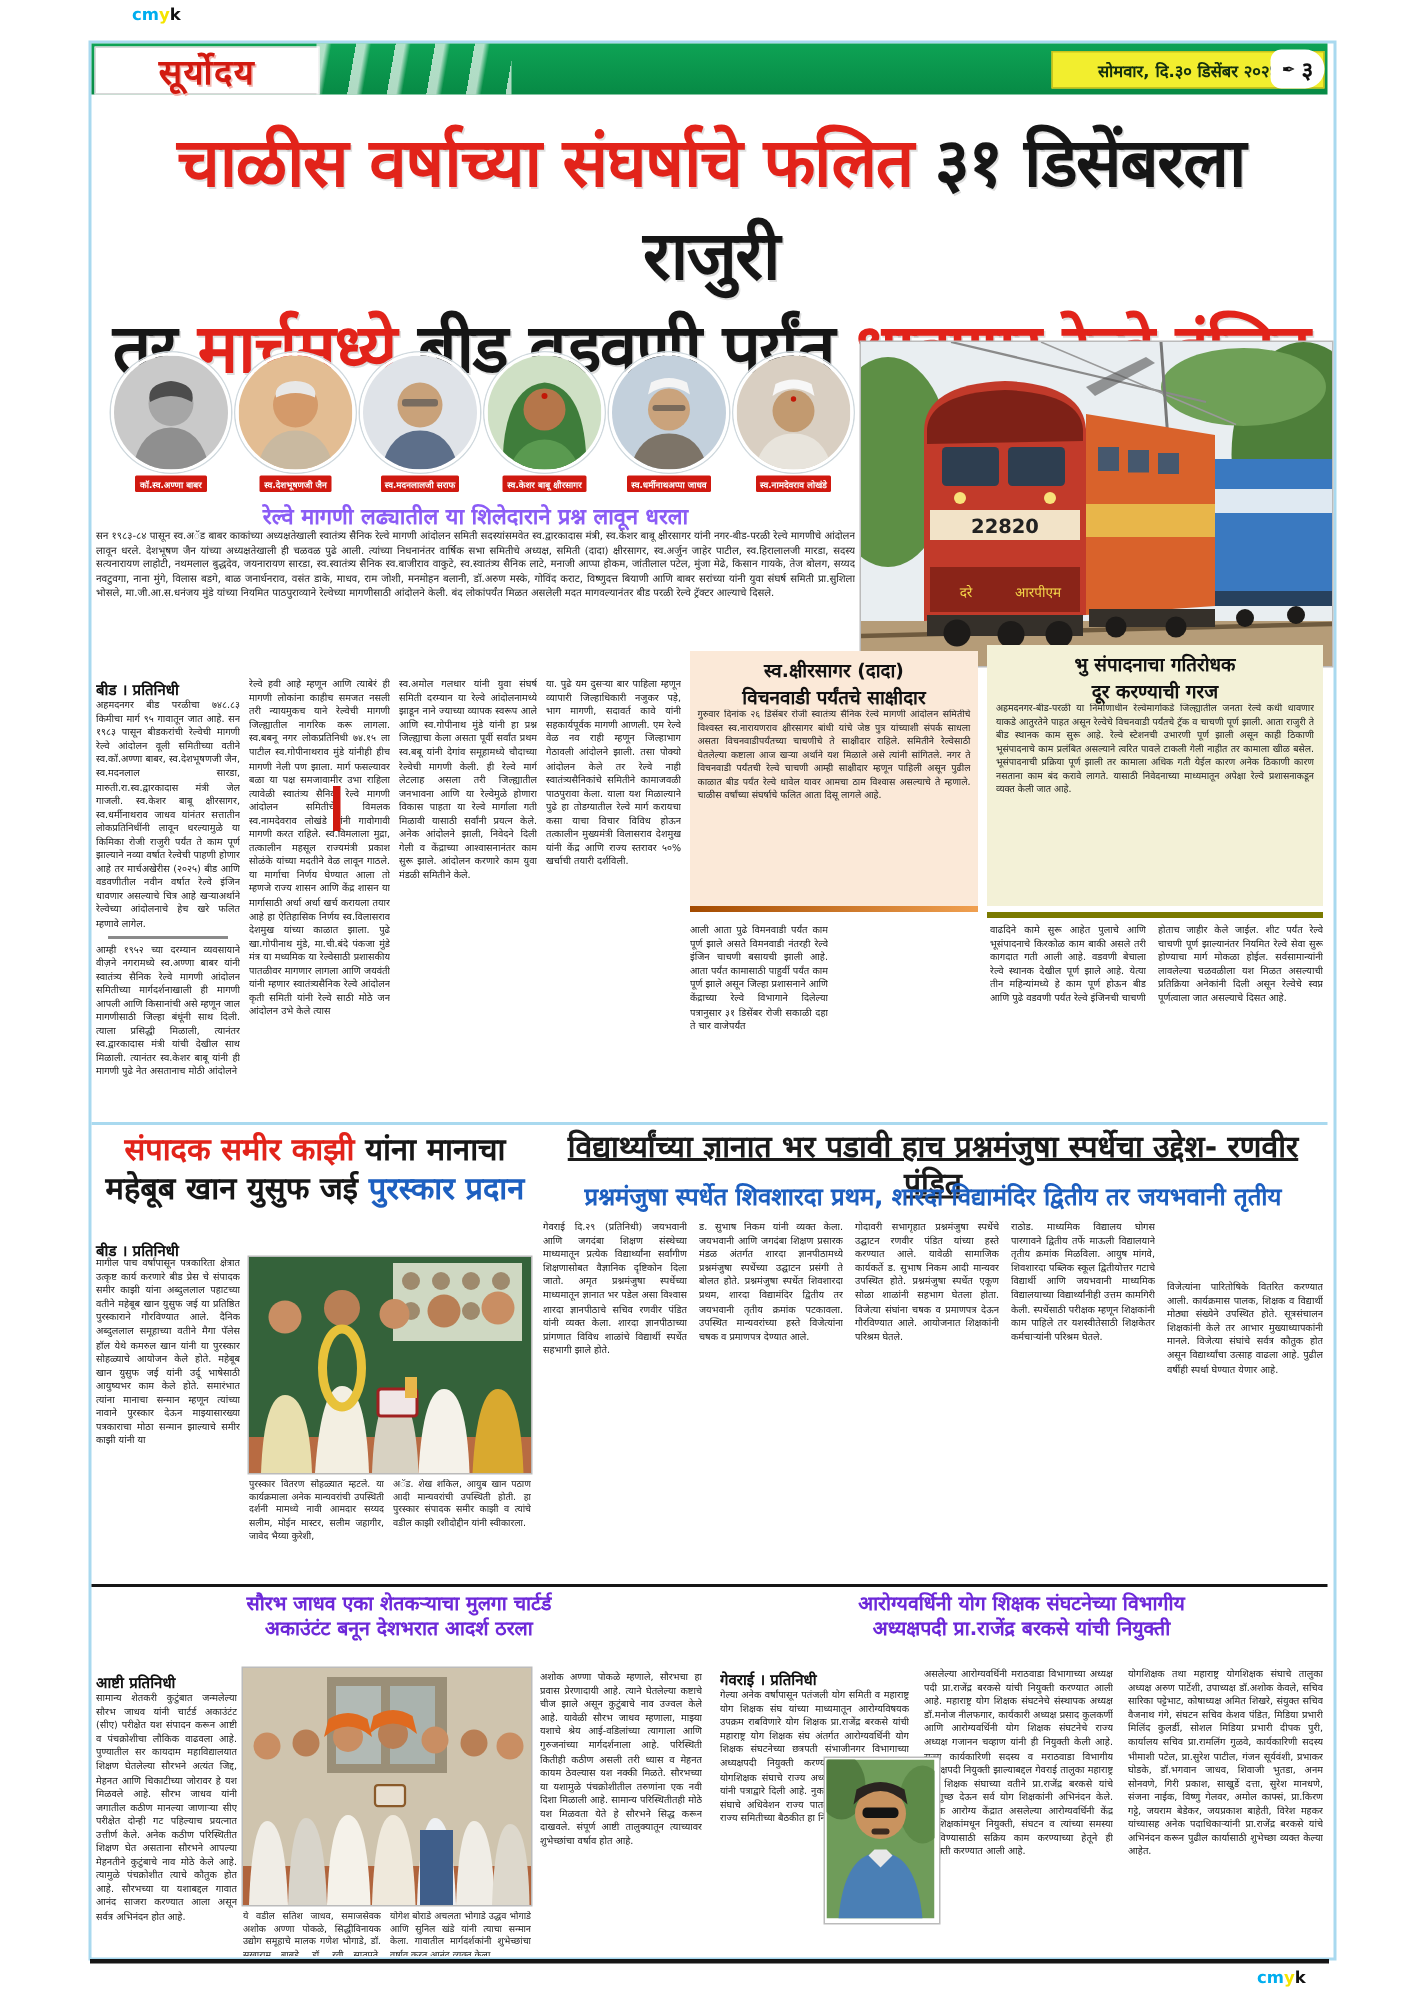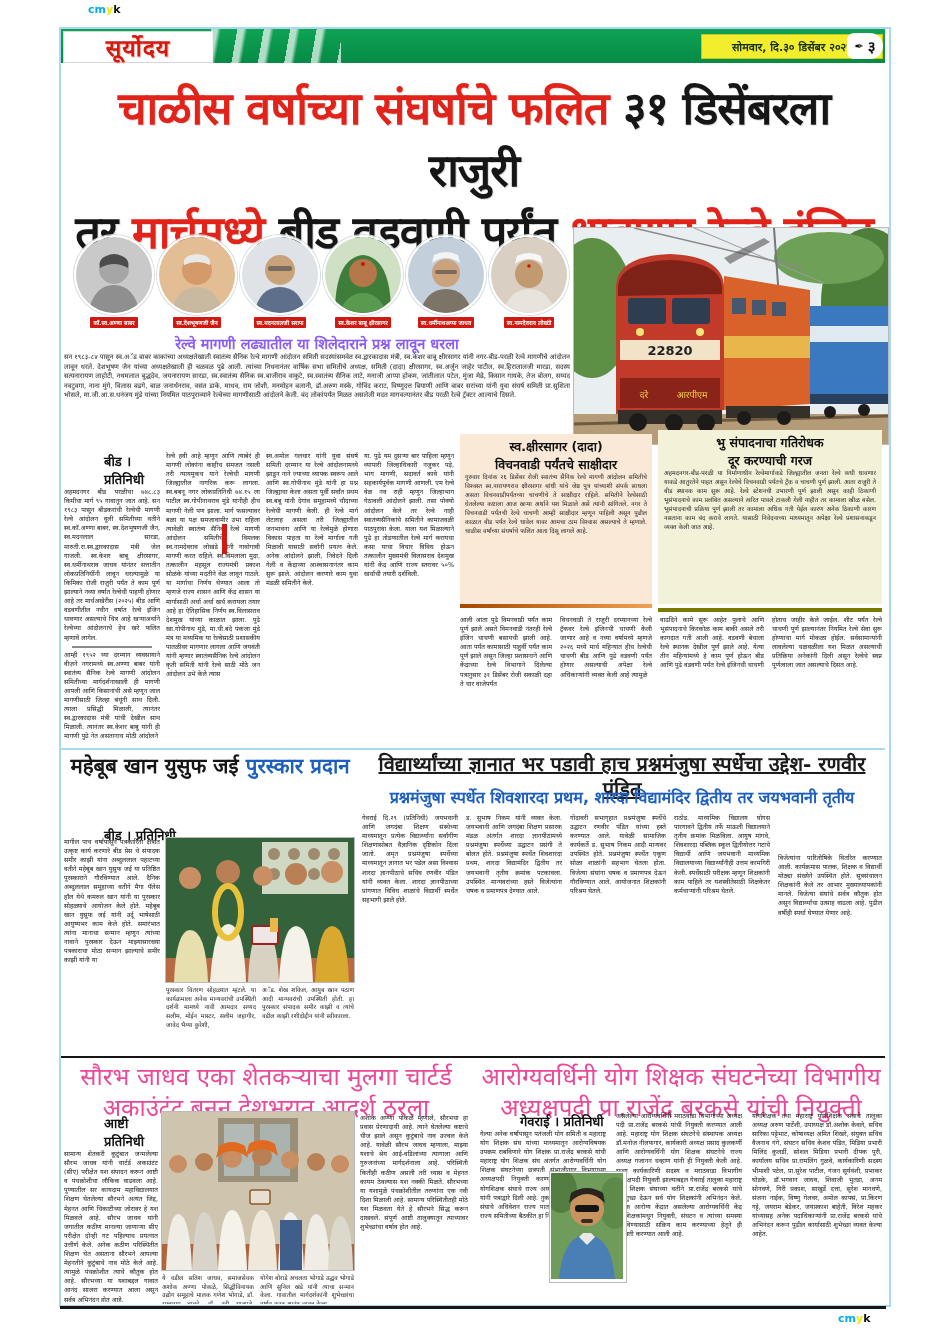--- a/index.html
+++ b/index.html
@@ -1,21 +1,21 @@
 <!DOCTYPE html>
 <html><head>
 <meta charset="utf-8">
 <style>
   html,body{margin:0;padding:0;background:#ffffff;}
   .page{position:relative;width:945px;height:1338px;background:#fff;overflow:hidden;
         font-family:"DejaVu Sans","Liberation Sans",sans-serif;color:#1b1b1b;}
   .abs{position:absolute;}
   .body-col{font-size:6.4px;line-height:1.42;text-align:justify;color:#222;overflow:hidden;}
   .cap-col{font-size:6.2px;line-height:1.4;text-align:justify;color:#222;overflow:hidden;}
-  .dateline{font-weight:bold;font-size:13px;color:#111;margin-left:40px;}
+  .dateline{font-weight:bold;font-size:10px;color:#111;}
   .cmyk{font-size:11px;font-weight:bold;letter-spacing:0px;}
   .cmyk .c{color:#00aeef}.cmyk .y{color:#f5e400}.cmyk .k{color:#111}
   .masthead{background:linear-gradient(180deg,#0ea355,#078a45);}
   .logo-box{background:#fff;border:1px solid #d8d8d8;display:flex;align-items:center;justify-content:center;}
   .logo-text{color:#d21a10;font-weight:bold;font-size:23px;letter-spacing:1px;text-shadow:1px 1px 0 #f3b5ae;}
   .streaks{background:
      repeating-linear-gradient(100deg,rgba(255,255,255,.85) 0 6px,rgba(255,255,255,0) 10px 26px);}
   .datebox{background:#f2ee2e;border:1px solid #c9c31c;color:#14300f;font-weight:bold;
            font-size:11px;display:flex;align-items:center;justify-content:center;}
   .pagecircle{background:#fff;border-radius:10px 18px 18px 10px;display:flex;align-items:center;
@@ -29,21 +29,21 @@
   .portitem{width:80px;display:flex;flex-direction:column;align-items:center;}
   .portcircle{width:76px;height:76px;border-radius:50%;overflow:hidden;border:2px solid #fff;
               box-shadow:0 0 0 1px #cfd8dd;}
   .portcap{margin-top:2px;background:#d01910;color:#fff;font-size:5.8px;font-weight:bold;
            padding:1.5px 3px;border-radius:1px;white-space:nowrap;max-width:78px;overflow:hidden;}
   .secbox-a{background:#fbe9d8;}
   .secbox-b{background:#f3f1d7;}
   .secbox h3{margin:2px 0 1px 0;font-size:12.5px;line-height:1.25;text-align:center;color:#111;}
   .secbox .bd{font-size:6.2px;line-height:1.45;text-align:justify;color:#222;overflow:hidden;}
   .subhead2{font-weight:bold;text-align:center;font-size:20.5px;line-height:1.25;}
-  .subhead3{font-weight:normal;text-align:center;font-size:24px;line-height:1.28;color:#ec4899;}
+  .subhead3{font-weight:bold;text-align:center;font-size:13px;line-height:1.28;color:#6d28d9;}
   .bluesub{color:#1d5fc0;font-weight:bold;text-align:center;font-size:16px;}
   .photo-frame{box-shadow:0 0 0 1px #bbb;}
   .hr-gray{border:none;border-top:2px solid #8a8a8a;margin:3px 8px;}
   .rule-blue{background:#a9d9ef;}
   .rule-black{background:#161616;}
 </style>
 </head>
 <body>
 
 <div class="page">
@@ -216,27 +216,29 @@
   <div class="abs" style="left:460px;top:604px;width:192px;height:4px;background:linear-gradient(90deg,#a34a00,#f0a050);"></div>
 
   <div class="abs secbox secbox-b" style="left:658px;top:430px;width:224px;height:174px;padding:3px 6px;box-sizing:border-box;">
     <h3>भु संपादनाचा गतिरोधक</h3>
     <h3>दूर करण्याची गरज</h3>
     <div class="bd" style="height:118px;">अहमदनगर-बीड-परळी या निर्माणाधीन रेल्वेमार्गाकडे जिल्ह्यातील जनता रेल्वे कधी धावणार याकडे आतुरतेने पाहत असून रेल्वेचे विचनवाडी पर्यंतचे ट्रॅक व चाचणी पूर्ण झाली. आता राजुरी ते बीड स्थानक काम सुरू आहे. रेल्वे स्टेशनची उभारणी पूर्ण झाली असून काही ठिकाणी भूसंपादनाचे काम प्रलंबित असल्याने त्वरित पावले टाकली गेली नाहीत तर कामाला खीळ बसेल. भूसंपादनाची प्रक्रिया पूर्ण झाली तर कामाला अधिक गती येईल कारण अनेक ठिकाणी कारण नसताना काम बंद करावे लागते. यासाठी निवेदनाच्या माध्यमातून अपेक्षा रेल्वे प्रशासनाकडून व्यक्त केली जात आहे.</div>
   </div>
   <div class="abs" style="left:658px;top:608px;width:224px;height:4px;background:#7a7a00;"></div>
 
   <div class="abs body-col" style="left:460px;top:616px;width:92px;height:130px;">आली आता पुढे विमनवाडी पर्यंत काम पूर्ण झाले असते विमनवाडी नंतरही रेल्वे इंजिन चाचणी बसायची झाली आहे. आता पर्यंत कामासाठी पाहुर्वी पर्यंत काम पूर्ण झाले असून जिल्हा प्रशासनाने आणि केंद्राच्या रेल्वे विभागाने दिलेल्या पत्रानुसार ३१ डिसेंबर रोजी सकाळी दहा ते चार वाजेपर्यंत</div>
-  <div class="abs body-col" style="left:560px;top:616px;width:92px;height:130px;">विचनवाडी ते राजुरी दरम्यानच्या रेल्वे ट्रॅकवर रेल्वे इंजिनची चाचणी केली जाणार आहे व नव्या वर्षामध्ये म्हणजे २०२६ मध्ये मार्च महिन्यात हीच रेल्वेची चाचणी बीड आणि पुढे वडवणी पर्यंत होणार असल्याची अपेक्षा रेल्वे अधिकाऱ्यांनी व्यक्त केली आहे त्यामुळे</div>
   <div class="abs body-col" style="left:660px;top:616px;width:104px;height:130px;">वाढदिने कामे सुरू आहेत पुलाचे आणि भूसंपादनाचे किरकोळ काम बाकी असले तरी कागदात गती आली आहे. वडवणी बेचाला रेल्वे स्थानक देखील पूर्ण झाले आहे. येत्या तीन महिन्यांमध्ये हे काम पूर्ण होऊन बीड आणि पुढे वडवणी पर्यंत रेल्वे इंजिनची चाचणी</div>
   <div class="abs body-col" style="left:772px;top:616px;width:110px;height:130px;">होताच जाहीर केले जाईल. शीट पर्यंत रेल्वे चाचणी पूर्ण झाल्यानंतर नियमित रेल्वे सेवा सुरू होण्याचा मार्ग मोकळा होईल. सर्वसामान्यांनी लावलेल्या चळवळीला यश मिळत असल्याची प्रतिक्रिया अनेकांनी दिली असून रेल्वेचे स्वप्न पूर्णत्वाला जात असल्याचे दिसत आहे.</div>
 
   <div class="abs rule-blue" style="left:61px;top:748px;width:824px;height:2px;"></div>
 
   <div class="abs subhead2" style="left:64px;top:754px;width:292px;">
+    <div>
+      <span class="hl-red">संपादक समीर काझी</span><span class="hl-black"> यांना मानाचा</span>
+    </div>
     <div>
       <span class="hl-black">महेबूब खान युसुफ जई </span><span class="hl-blue">पुरस्कार प्रदान</span>
     </div>
   </div>
   <div class="abs dateline" style="left:64px;top:826px;">बीड । प्रतिनिधी</div>
   <div class="abs body-col" style="left:64px;top:838px;width:96px;height:212px;">मागील पाच वर्षांपासून पत्रकारिता क्षेत्रात उत्कृष्ट कार्य करणारे बीड प्रेस चे संपादक समीर काझी यांना अब्दुललाल पहाटच्या वतीने महेबूब खान युसुफ जई या प्रतिष्ठित पुरस्काराने गौरविण्यात आले. दैनिक अब्दुललाल समूहाच्या वतीने मैगा पॅलेस हॉल येथे कमरुल खान यांनी या पुरस्कार सोहळ्याचे आयोजन केले होते. महेबूब खान युसुफ जई यांनी उर्दू भाषेसाठी आयुष्यभर काम केले होते. समारंभात त्यांना मानाचा सन्मान म्हणून त्यांच्या नावाने पुरस्कार देऊन माझ्यासारख्या पत्रकाराचा मोठा सन्मान झाल्याचे समीर काझी यांनी या</div>
   <div class="abs photo-frame" style="left:166px;top:838px;width:188px;height:144px;">
     <svg width="188" height="144" viewBox="0 0 188 144">
       <rect width="188" height="144" fill="#34623a"></rect>
       <rect x="96" y="4" width="86" height="52" fill="#cfd8c2"></rect>

